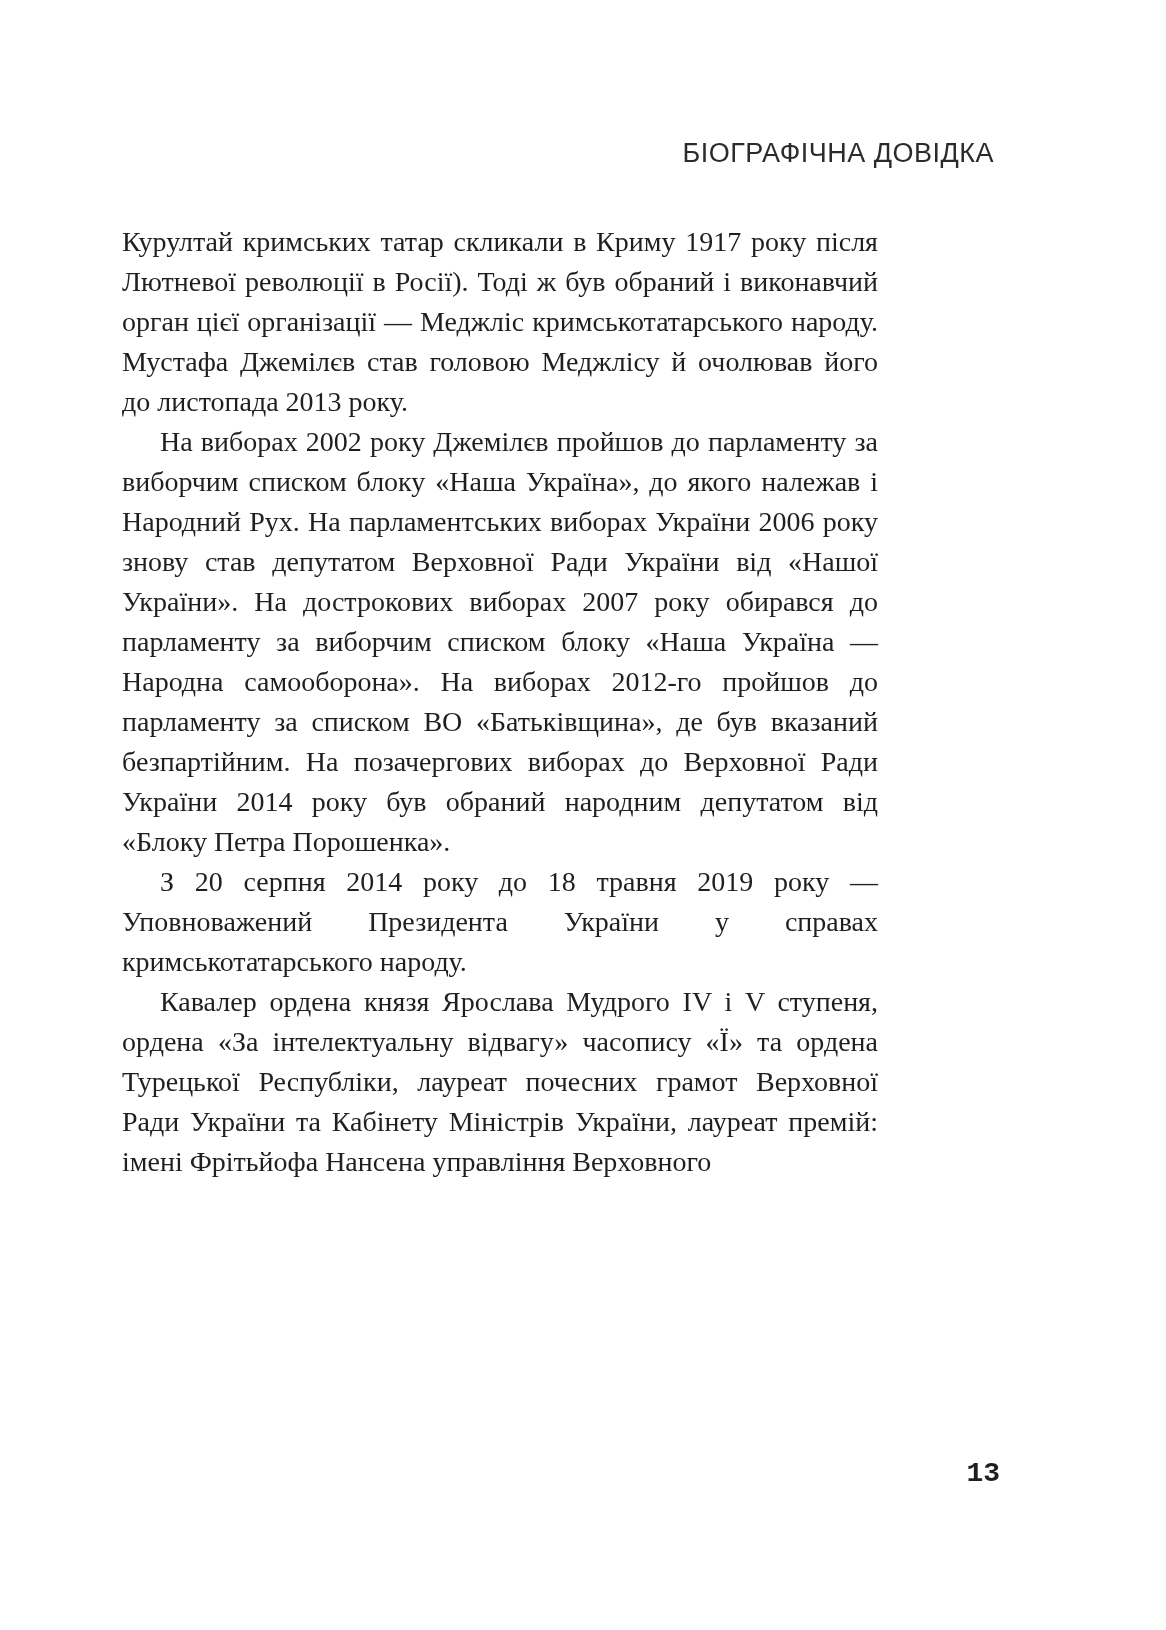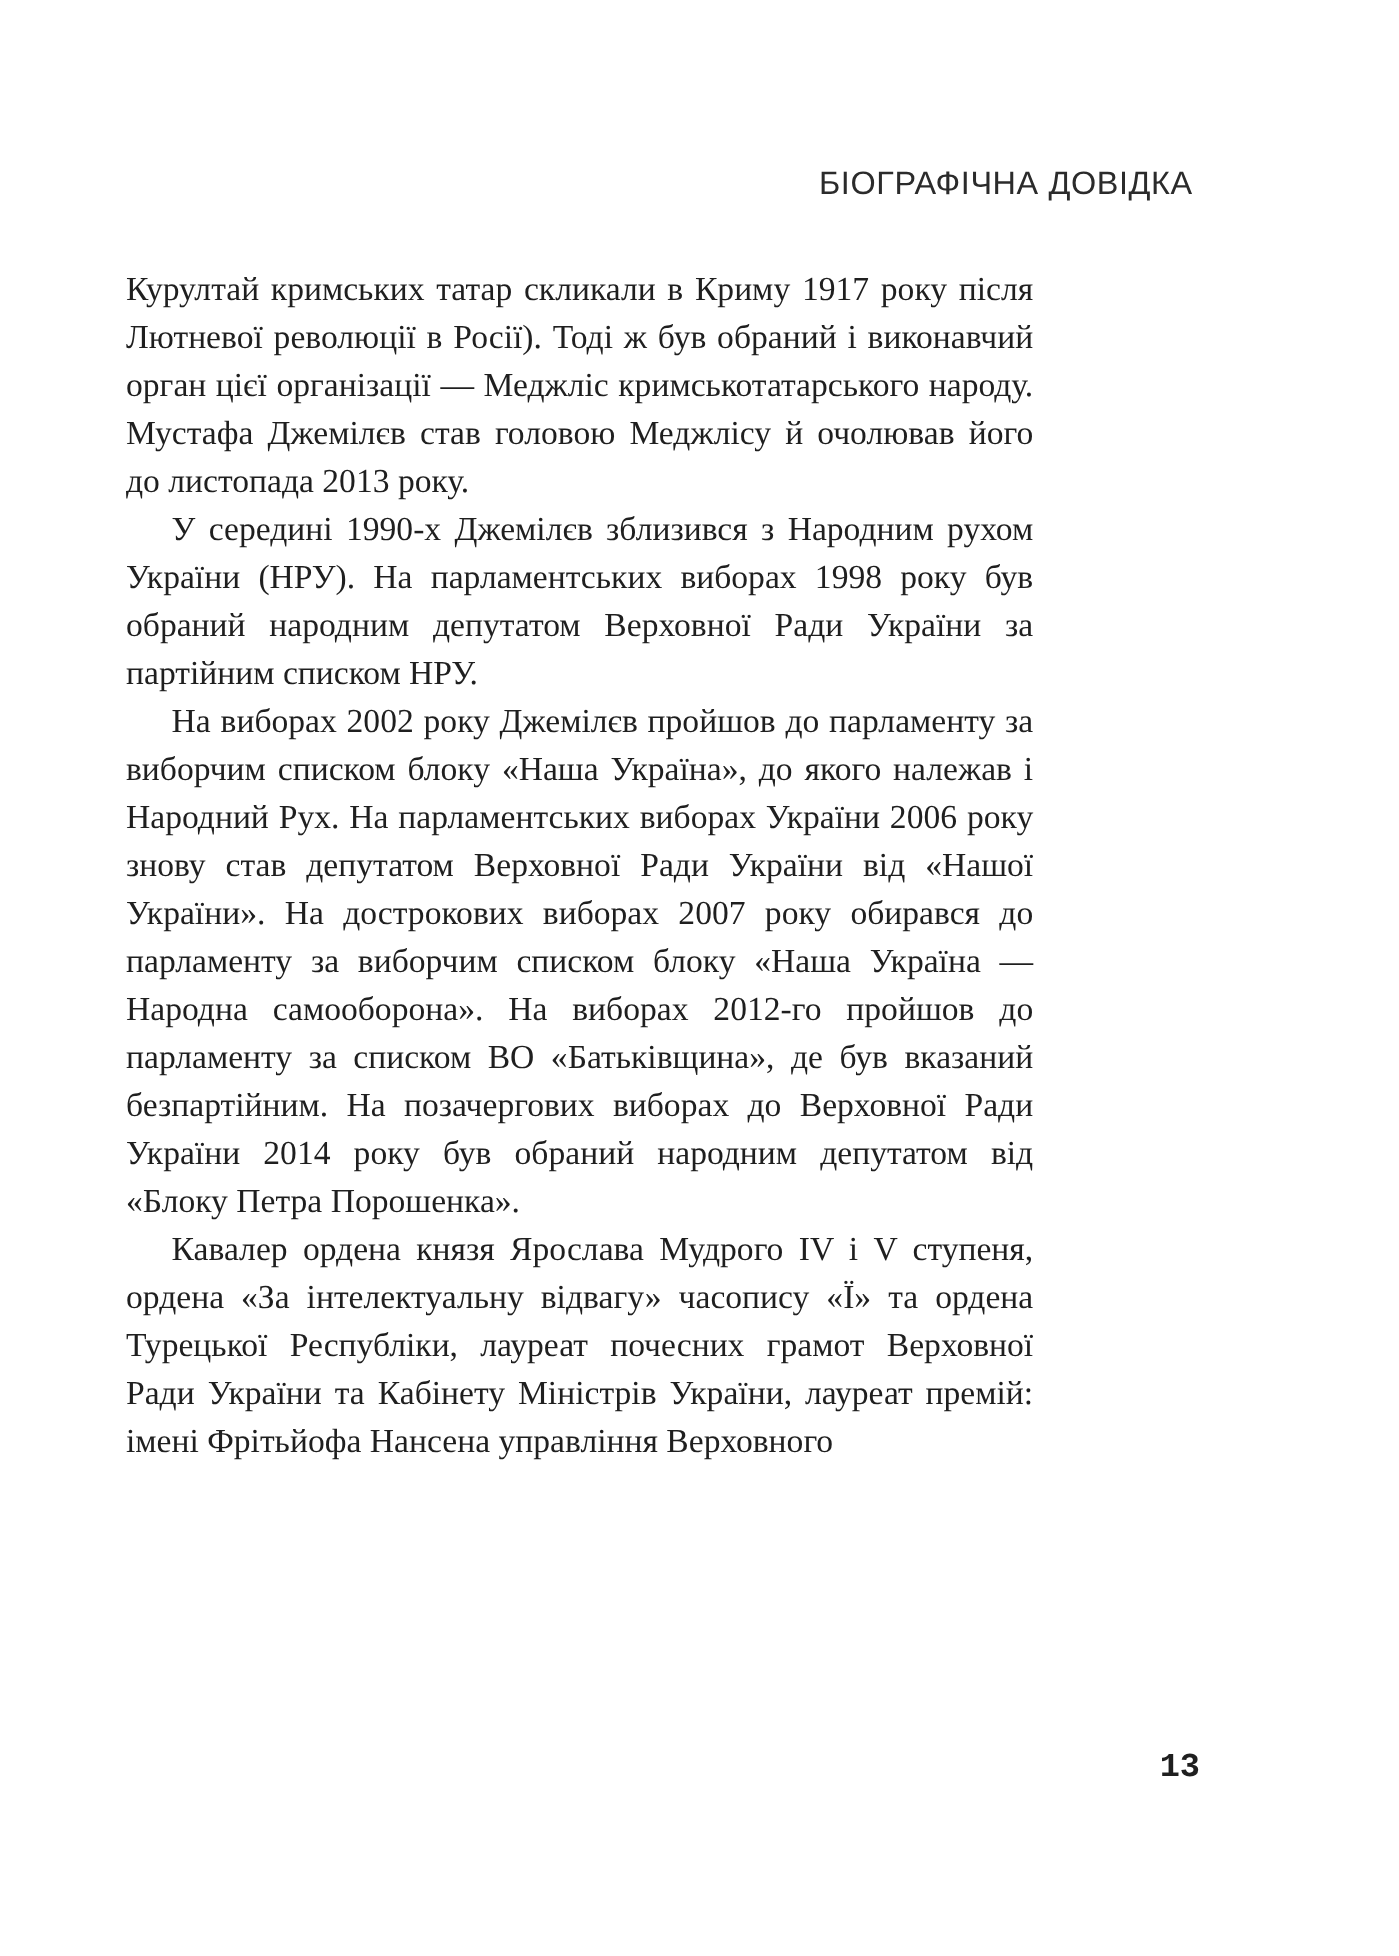--- a/index.html
+++ b/index.html
@@ -22,21 +22,21 @@
     font-family: "Liberation Sans", sans-serif;
     font-size: 27px;
     font-weight: 500;
     letter-spacing: 0.5px;
     color: #2b2b2b;
     white-space: nowrap;
     text-transform: uppercase;
   }
   .text-block {
     position: absolute;
-    left: 105px;
+    left: 122px;
     top: 222px;
     width: 756px;
     font-family: "Liberation Serif", "DejaVu Serif", serif;
     font-size: 28px;
     line-height: 40px;
     color: #1f1f1f;
     text-align: justify;
   }
   .text-block p.para {
     margin: 0;
@@ -59,20 +59,20 @@
 </style>
 </head>
 <body>
 
 <div class="page">
 
   <div class="running-head">БІОГРАФІЧНА ДОВІДКА</div>
 
   <div class="text-block">
     <p class="para first">Курултай кримських татар скликали в Криму 1917 року після Лютневої революції в Росії). Тоді ж був обраний і виконавчий орган цієї організації — Меджліс кримськотатарського народу. Мустафа Джемілєв став головою Меджлісу й очолював його до листопада 2013 року.</p>
-    <p class="para">У середині 1990-х Джемілєв зблизився з Народним рухом України (НРУ). На парламентських виборах 1998 року був обраний народним депутатом Верховної Ради України за партійним списком НРУ.</p>
     <p class="para">На виборах 2002 року Джемілєв пройшов до парламенту за виборчим списком блоку «Наша Україна», до якого належав і Народний Рух. На парламентських виборах України 2006 року знову став депутатом Верховної Ради України від «Нашої України». На дострокових виборах 2007 року обирався до парламенту за виборчим списком блоку «Наша Україна — Народна самооборона». На виборах 2012-го пройшов до парламенту за списком ВО «Батьківщина», де був вказаний безпартійним. На позачергових виборах до Верховної Ради України 2014 року був обраний народним депутатом від «Блоку Петра Порошенка».</p>
+    <p class="para">З 20 серпня 2014 року до 18 травня 2019 року — Уповноважений Президента України у справах кримськотатарського народу.</p>
     <p class="para">Кавалер ордена князя Ярослава Мудрого IV і V ступеня, ордена «За інтелектуальну відвагу» часопису «Ї» та ордена Турецької Республіки, лауреат почесних грамот Верховної Ради України та Кабінету Міністрів України, лауреат премій: імені Фрітьйофа Нансена управління Верховного</p>
   </div>
 
   <div class="folio">13</div>
 
 </div>
 
 </body></html>

